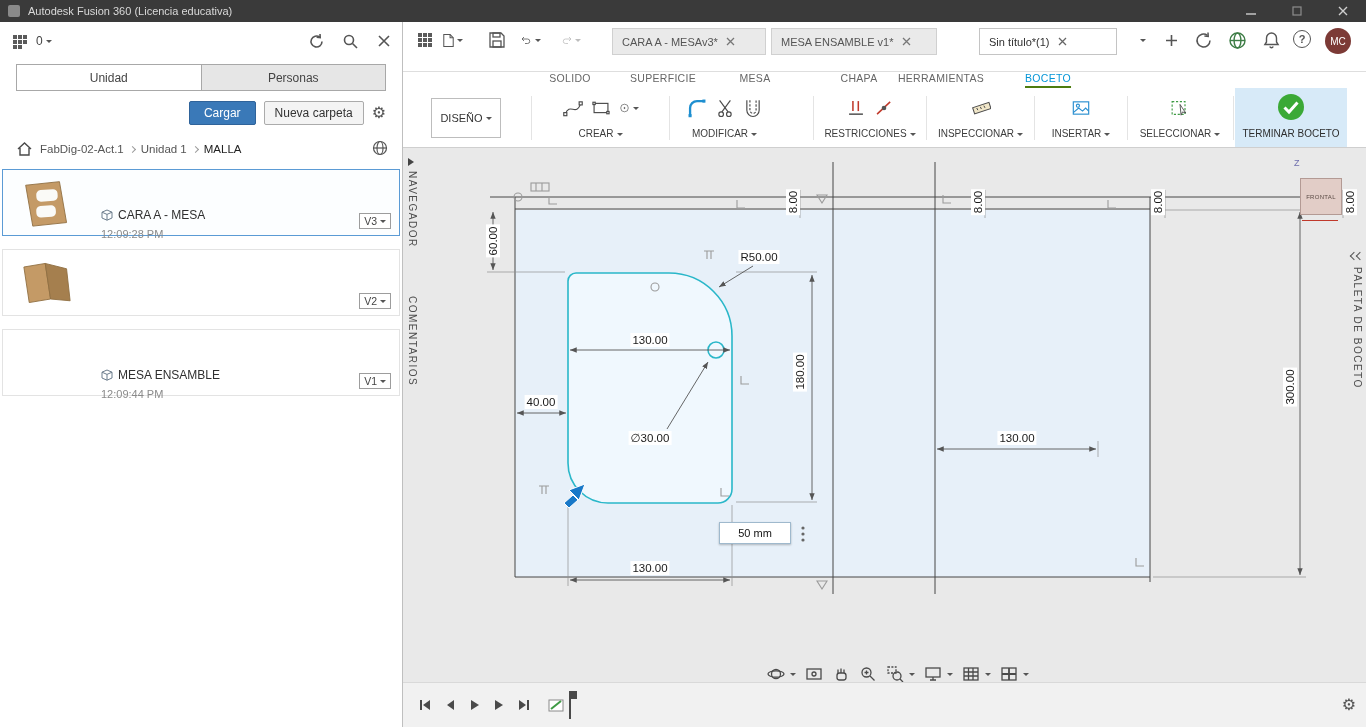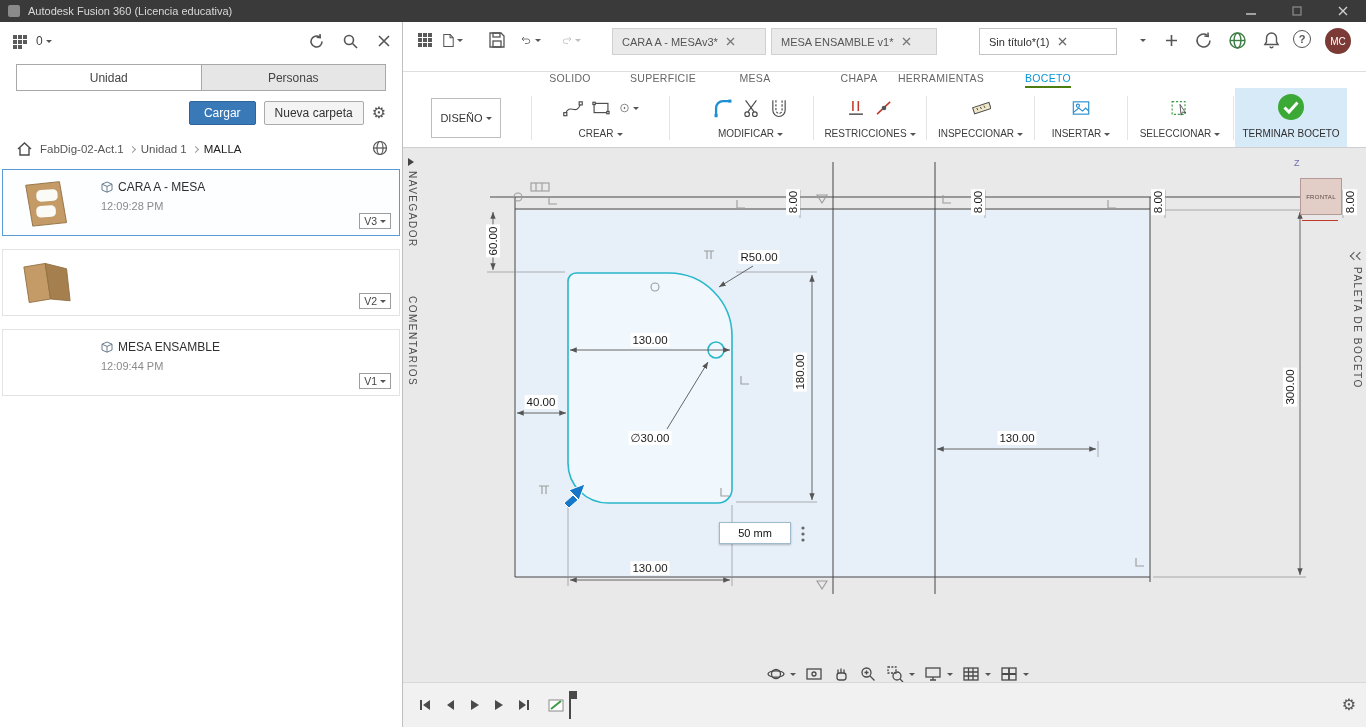--- a/index.html
+++ b/index.html
@@ -32,21 +32,21 @@
   .btn-gray { background:#f4f4f4; color:#333; border:1px solid #ababab; font-size:12px; padding:4px 10px; border-radius:2px; }
   .gear-glyph { font-size:16px; color:#555; line-height:1; }
   .lp-crumbs { display:flex; align-items:center; gap:6px; padding:6px 14px 8px 14px; font-size:11.5px; color:#555; position:relative; }
   .chev { width:5px; height:5px; border-right:1.4px solid #9a9a9a; border-top:1.4px solid #9a9a9a; transform:rotate(45deg); display:inline-block; }
   .crumb-last { color:#222; }
   .lp-globe { position:absolute; right:12px; top:5px; }
   .lp-list { padding:2px 1px; }
   .card { position:relative; height:67px; margin:0 1px 13px 1px; background:#fff; border:1px solid #e3e3e3; display:flex; padding:5px 8px; }
   .card.selected { border:1px solid #5b9bd5; background:#fcfeff; }
   .thumb { width:72px; height:56px; flex:0 0 72px; display:flex; align-items:center; justify-content:center; }
-  .card-body { margin-left:18px; padding-top:5px; }
+  .card-body { margin-left:18px; padding-top:5px;margin-top:28px; }
   .card-title { display:flex; align-items:center; gap:5px; font-size:12px; color:#2f2f2f; }
   .card-time { margin-top:6px; font-size:11px; color:#8a8a8a; }
   .ver-badge { position:absolute; right:8px; bottom:6px; border:1px solid #9d9d9d; background:#fff; font-size:10.5px; color:#444; padding:1px 4px; display:flex; align-items:center;justify-content:flex-end; }
 
   
   .appbar { height:50px; border-bottom:1px solid #dedede; position:relative; background:#fff; }
   .ab-ic { position:absolute; top:8px; display:inline-flex; align-items:center; }
   .dtab { position:absolute; top:6px; height:27px; display:flex; align-items:center; gap:8px; padding:0 9px; background:#eaeaea; border:1px solid #d0d0d0; font-size:11px; color:#555; }
   .dtab.active { background:#fff; border-color:#c4c4c4; color:#2f2f2f; }
   .avatar { position:absolute; top:6px; width:26px; height:26px; border-radius:50%; background:#7c3a36; color:#fff; font-size:10px; display:flex; align-items:center; justify-content:center; }
@@ -388,21 +388,21 @@
             <svg width="26" height="26" viewBox="0 0 26 26" fill="none" stroke="#4a4a4a" stroke-width="1.5">
                 <circle cx="13" cy="13" r="9"></circle>
                 <circle cx="13" cy="13" r="1.4" fill="#4a4a4a"></circle>
               </svg>
               <span class="crt"></span>
           </span>
         </div>
         <div class="tb-label"><span>CREAR</span><span class="crt"></span></div>
       </div>
 
-      <div class="tb-group" style="left:280px; width:135px">
+      <div class="tb-group" style="left:254px; width:135px">
         <div class="tb-icons">
           <span class="icbtn">
             <svg width="26" height="26" viewBox="0 0 26 26" fill="none">
                 <path d="M4,23 V13 A9,9 0 0 1 13,4 H23" stroke="#1e8fd0" stroke-width="3"></path>
                 <rect x="2" y="21" width="4" height="4" fill="#1e8fd0"></rect>
                 <rect x="20" y="2" width="4" height="4" fill="#1e8fd0"></rect>
               </svg>
           </span>
           <span class="icbtn">
             <svg width="26" height="26" viewBox="0 0 26 26" fill="none" stroke="#4a4a4a" stroke-width="1.5">

